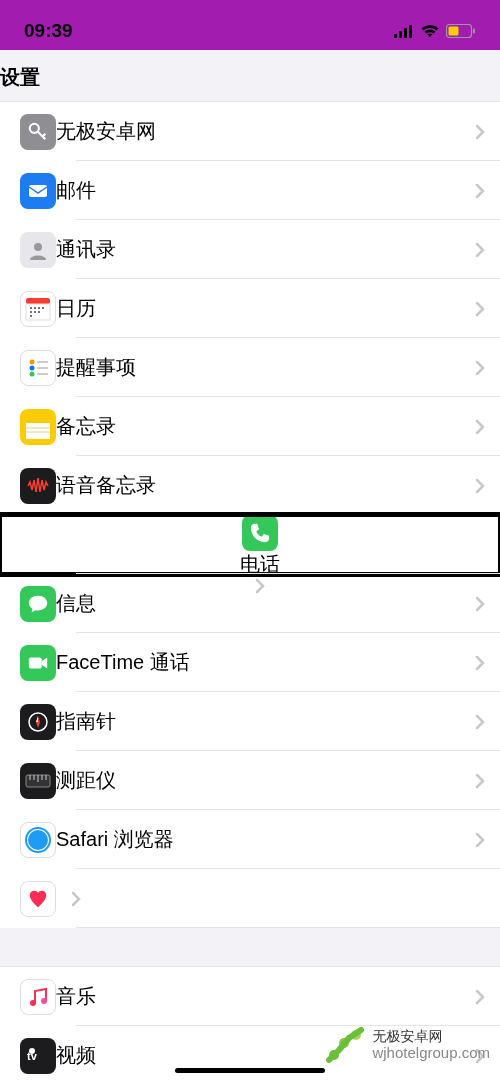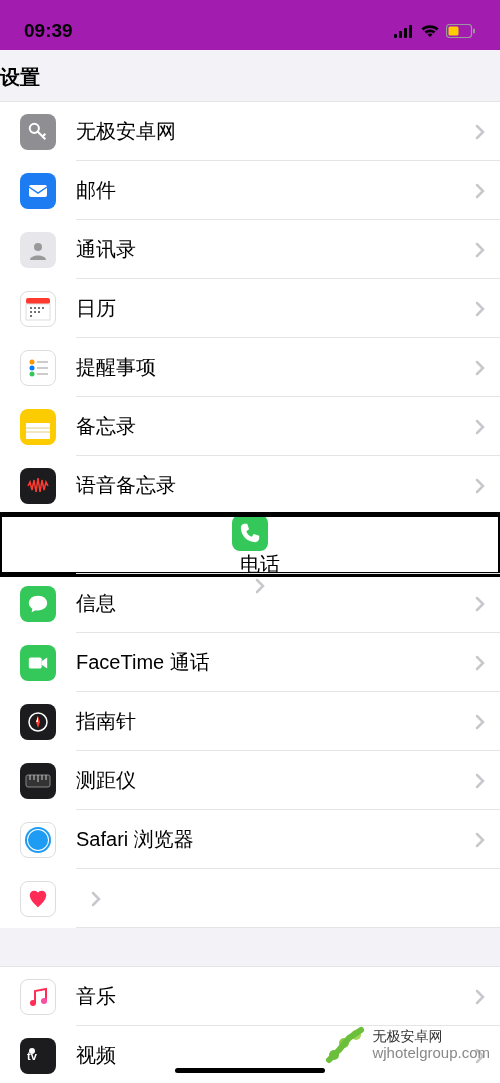--- a/index.html
+++ b/index.html
@@ -33,21 +33,20 @@
       display: flex;
       align-items: center;
       height: 59px;
       padding-left: 20px;
       position: relative;
     }
     .row-icon {
       width: 36px;
       height: 36px;
       border-radius: 8px;
-      margin-right: 20px;
       display: flex;
       align-items: center;
       justify-content: center;
       flex-shrink: 0;
     }
     .row-label { flex: 1; font-size: 20px; color: #000; }
     .chevron {
       width: 40px;
       display: flex;
       align-items: center;

